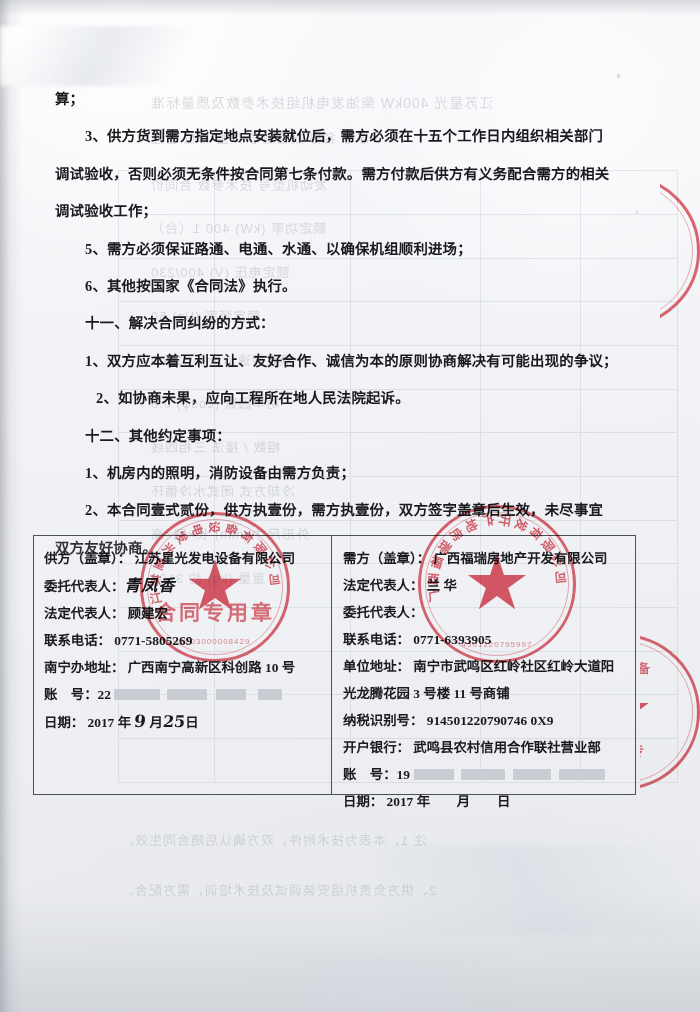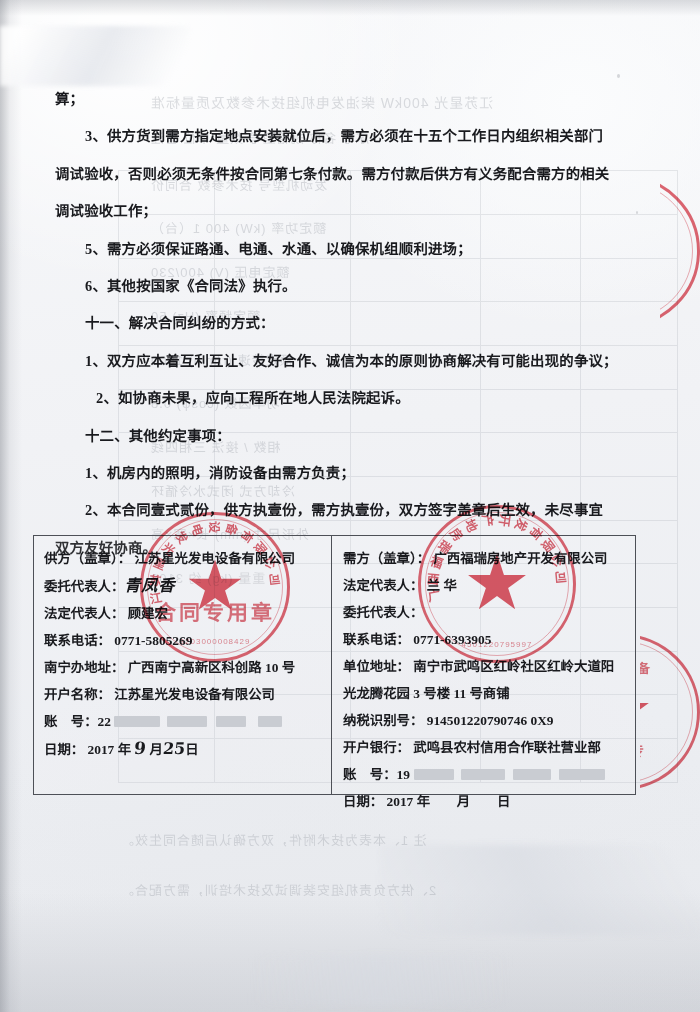--- a/index.html
+++ b/index.html
@@ -287,21 +287,20 @@
 
   <div class="sig-table">
     <div class="sig-divider"></div>
 
     <div class="sig-cell left" id="sig-left">
         <div class="sig-row"><span class="lbl">供方（盖章）：</span><span class="val"> 江苏星光发电设备有限公司</span></div>
         <div class="sig-row"><span class="lbl">委托代表人：</span><span class="val hand" style="font-size: 16px;">青凤香</span></div>
         <div class="sig-row"><span class="lbl">法定代表人：</span><span class="val"> 顾建宏</span></div>
         <div class="sig-row"><span class="lbl">联系电话：</span><span class="val"> 0771-5805269</span></div>
         <div class="sig-row"><span class="lbl">南宁办地址：</span><span class="val"> 广西南宁高新区科创路 10 号</span></div>
-        <div class="sig-row"><span class="lbl">开户名称：</span><span class="val"> 江苏星光发电设备有限公司</span></div>
         <div class="sig-row"><span class="lbl">账　号：</span><span class="val">22<span class="redact" style="width: 46px; margin-left: 3px;"></span><span class="redact" style="width: 40px; margin-left: 7px;"></span><span class="redact" style="width: 30px; margin-left: 9px;"></span><span class="redact" style="width: 24px; margin-left: 12px;"></span></span></div>
         <div class="sig-row"><span class="lbl">日期：</span><span class="val"> 2017 年 <span class="hand-date" style="font-size: 17px;">9</span><span> 月</span><span class="hand-date" style="font-size: 16px;">25</span><span>日</span></span></div>
       </div>
     <div class="sig-cell right" id="sig-right">
         <div class="sig-row"><span class="lbl">需方（盖章）：</span><span class="val"> 广西福瑞房地产开发有限公司</span></div>
         <div class="sig-row"><span class="lbl">法定代表人：</span><span class="val"> 兰 华</span></div>
         <div class="sig-row"><span class="lbl">委托代表人：</span><span class="val"> </span></div>
         <div class="sig-row"><span class="lbl">联系电话：</span><span class="val"> 0771-6393905</span></div>
         <div class="sig-row"><span class="lbl">单位地址：</span><span class="val"> 南宁市武鸣区红岭社区红岭大道阳</span></div>
         <div class="sig-row"><span class="lbl"></span><span class="val">光龙腾花园 3 号楼 11 号商铺</span></div>

